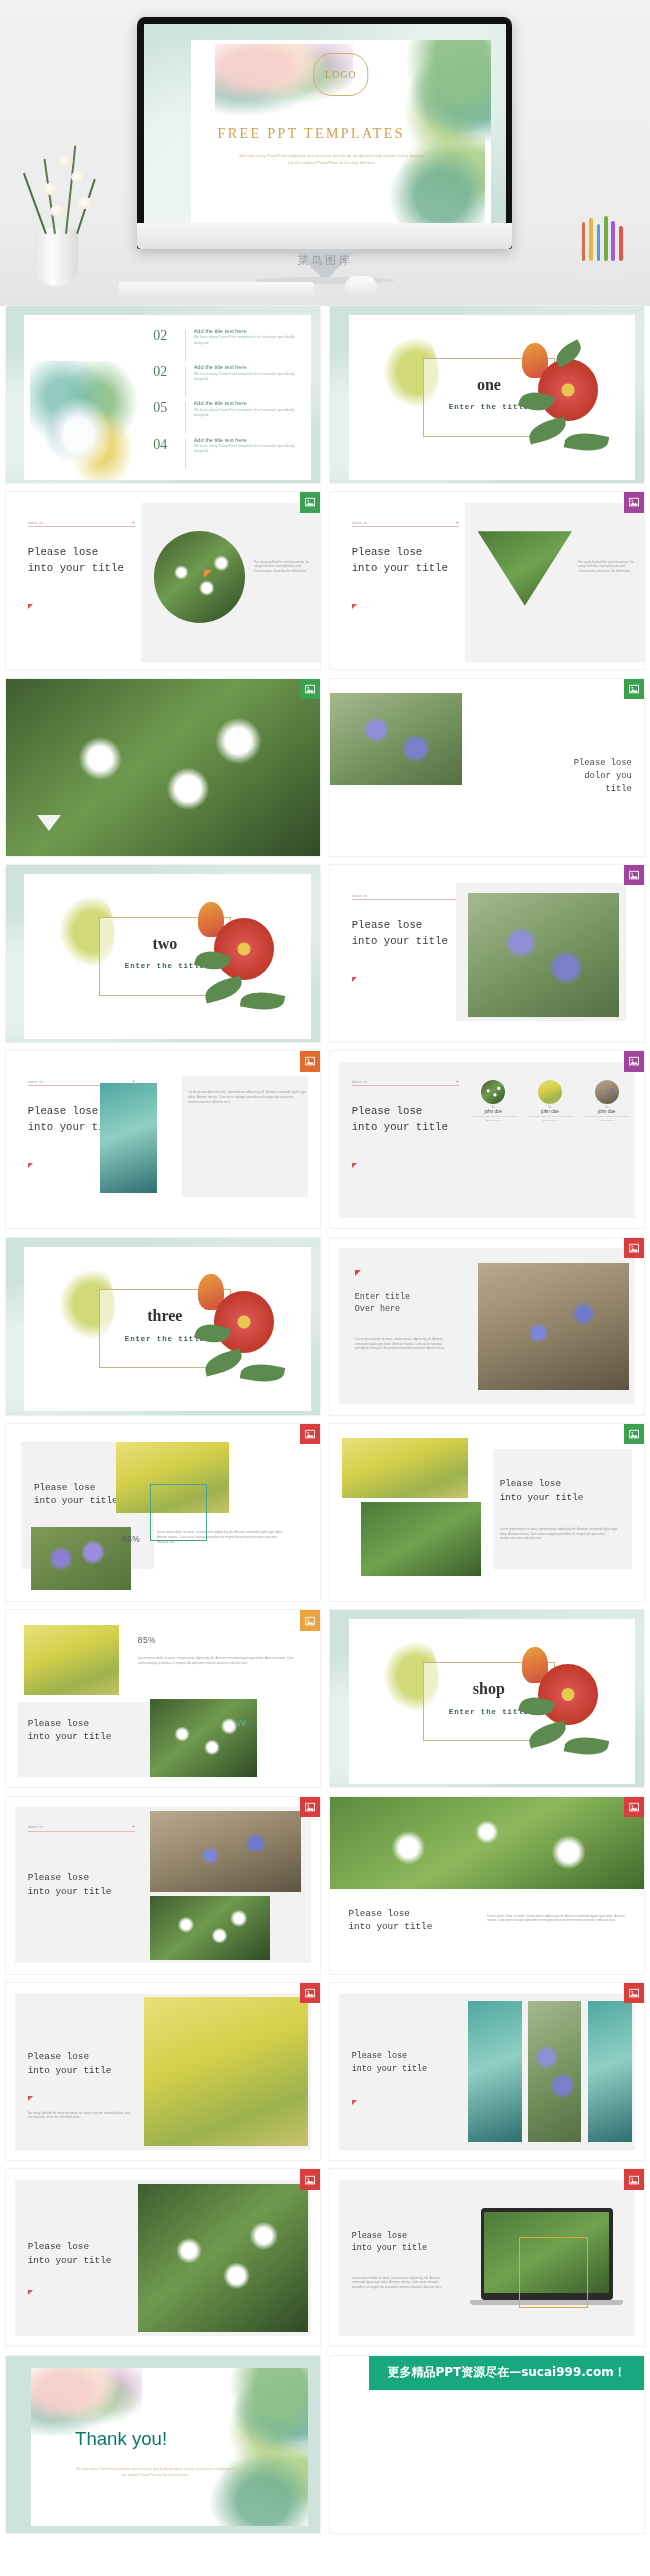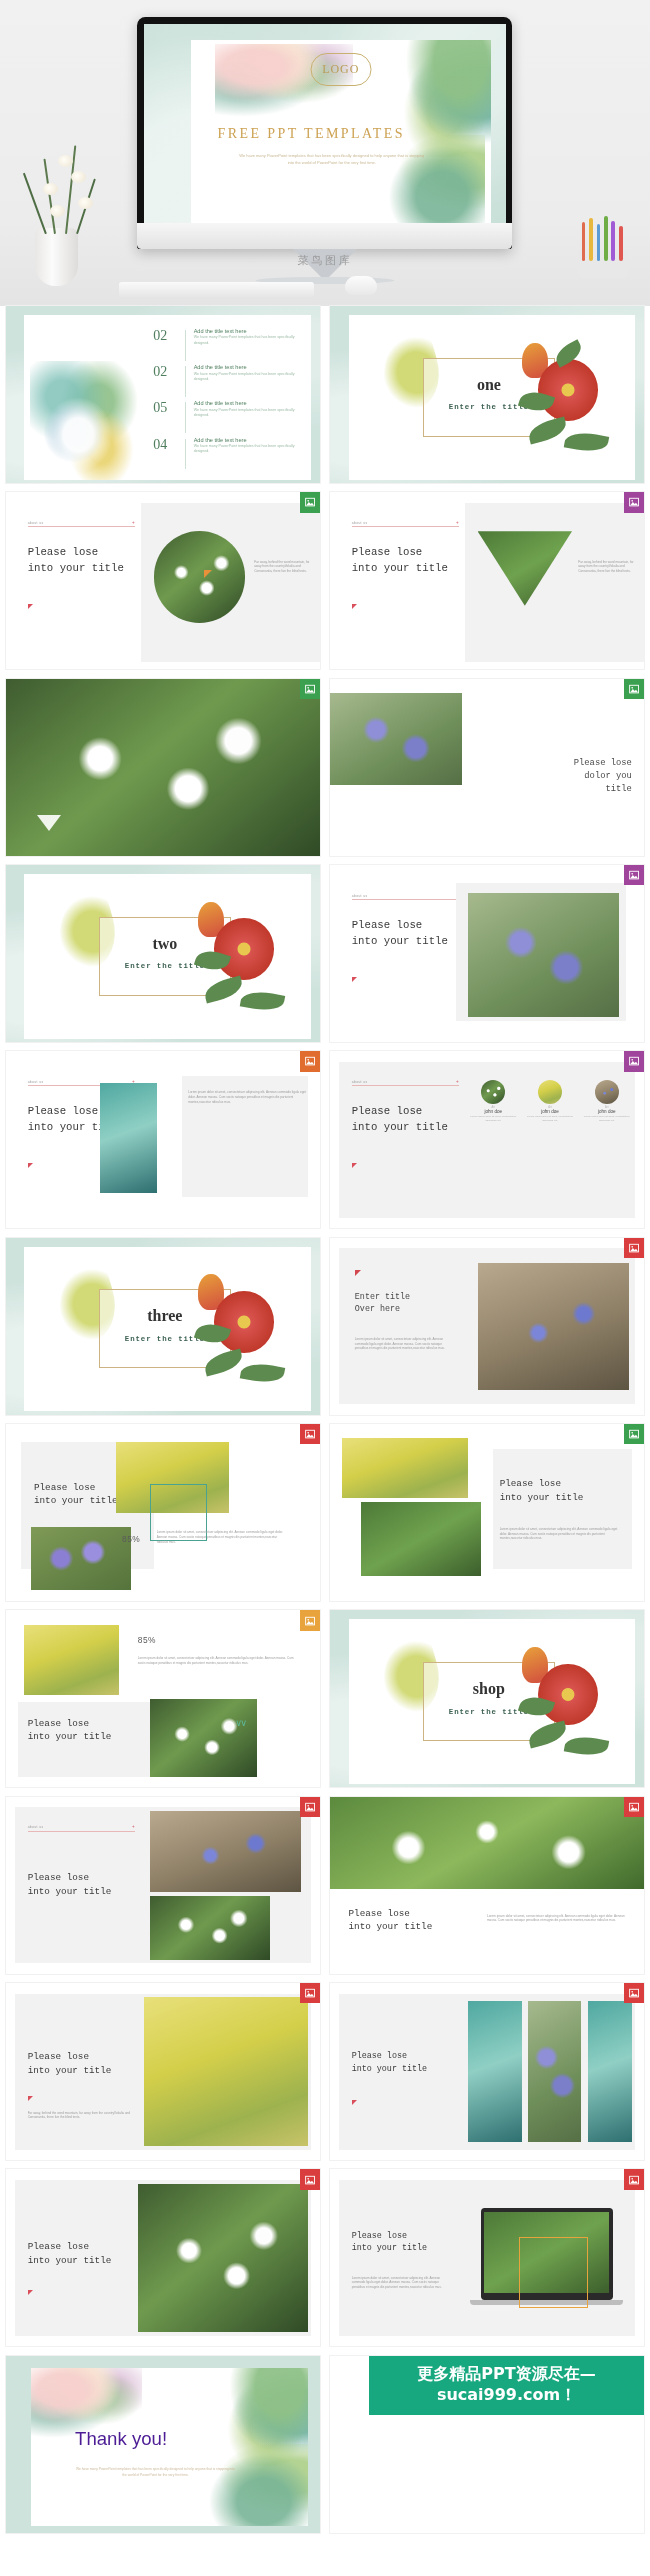--- a/index.html
+++ b/index.html
@@ -29,21 +29,21 @@
       radial-gradient(circle at 88% 22%, rgba(255,255,255,.4) 0 14%, transparent 40%),
       linear-gradient(135deg,#cde3dc 0%,#d6e8e2 50%,#c9e0d9 100%);
   }
   .slide-white {
     position:absolute; left:13%; top:8%; right:4%; bottom:0%;
     background:#fff;
   }
   .logo-pill {
     position:absolute; left:50%; top:7%; transform:translateX(-50%);
     border:0.9px solid #c8b070; border-radius:18.6px; color:#b99c55;
-    font-size:12px; letter-spacing:0.9px; padding:8px 11px; font-family:"Liberation Serif", serif;
+    font-size:10px; letter-spacing:0.9px; padding:15px 11px; font-family:"Liberation Serif", serif;
   }
   .hero-title {
     position:absolute; left:9%; top:47%;
     font-family:"Liberation Serif", serif; color:#cda253;
     font-size:14px; letter-spacing:2.4px; white-space:nowrap;
   }
   .hero-sub {
     position:absolute; left:16%; top:62%; width:62%;
     font-size:4px; line-height:1.65; color:#c9b893; text-align:center;
   }
@@ -220,27 +220,27 @@
   .laptop { position:absolute; background:#2a2a2a; border-radius:3.7px; }
   .laptop-screen { position:absolute; inset:3.7px 3.7px 7.4px 3.7px; }
   .laptop-foot { position:absolute; left:-8%; right:-8%; bottom:-4.6px; height:4.6px;
     background:#bdbdbd; border-radius:0 0 3.7px 3.7px; }
   .orange-sq { position:absolute; border:1.9px solid #e8a33d; }
 
   
   .thanks { position:absolute; inset:0; background:#cfe3dd; }
   .thanks-inner { position:absolute; left:8%; top:7%; right:4%; bottom:4%; background:#fff; }
   .thanks-title { position:absolute; left:16%; top:38%;
-    font-size:18.6px; color:#4c1d95; font-family:"Liberation Sans", sans-serif; }
+    font-size:18.6px; color:#0f766e; font-family:"Liberation Sans", sans-serif; }
   .thanks-sub { position:absolute; left:16%; top:63%; width:58%;
     font-size:3.3px; line-height:1.7; color:#cbb99a; text-align:center; }
 
   .promo { display:flex; flex-direction:column; }
   .promo-top { background:#17a87f; color:#fff; text-align:center;
-    font-size:16px; font-weight:bold; padding:8.4px 3.7px;
+    font-size:12px; font-weight:bold; padding:8.4px 3.7px;
     font-family:"DejaVu Sans", sans-serif;margin-left:39px; }
   .promo-mid { background:#8cc63f; color:#fff; text-align:center;
     font-size:11px; font-weight:bold; padding:7.4px 3.7px;
     font-family:"DejaVu Sans", sans-serif; }
   .promo-rest { flex:1; background:#fff; }
 </style>
 </head>
 <body>
 
 <div class="hero">

